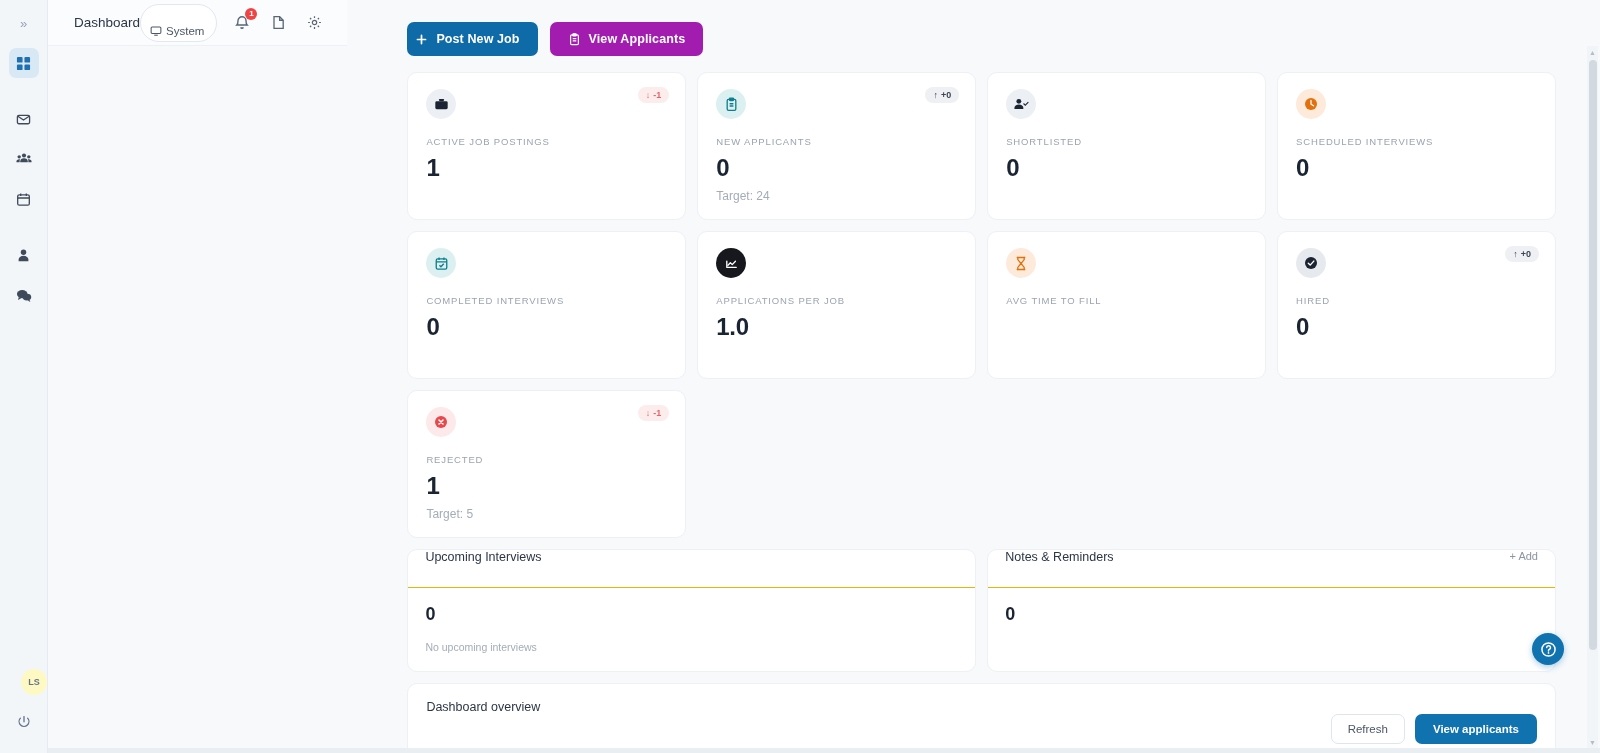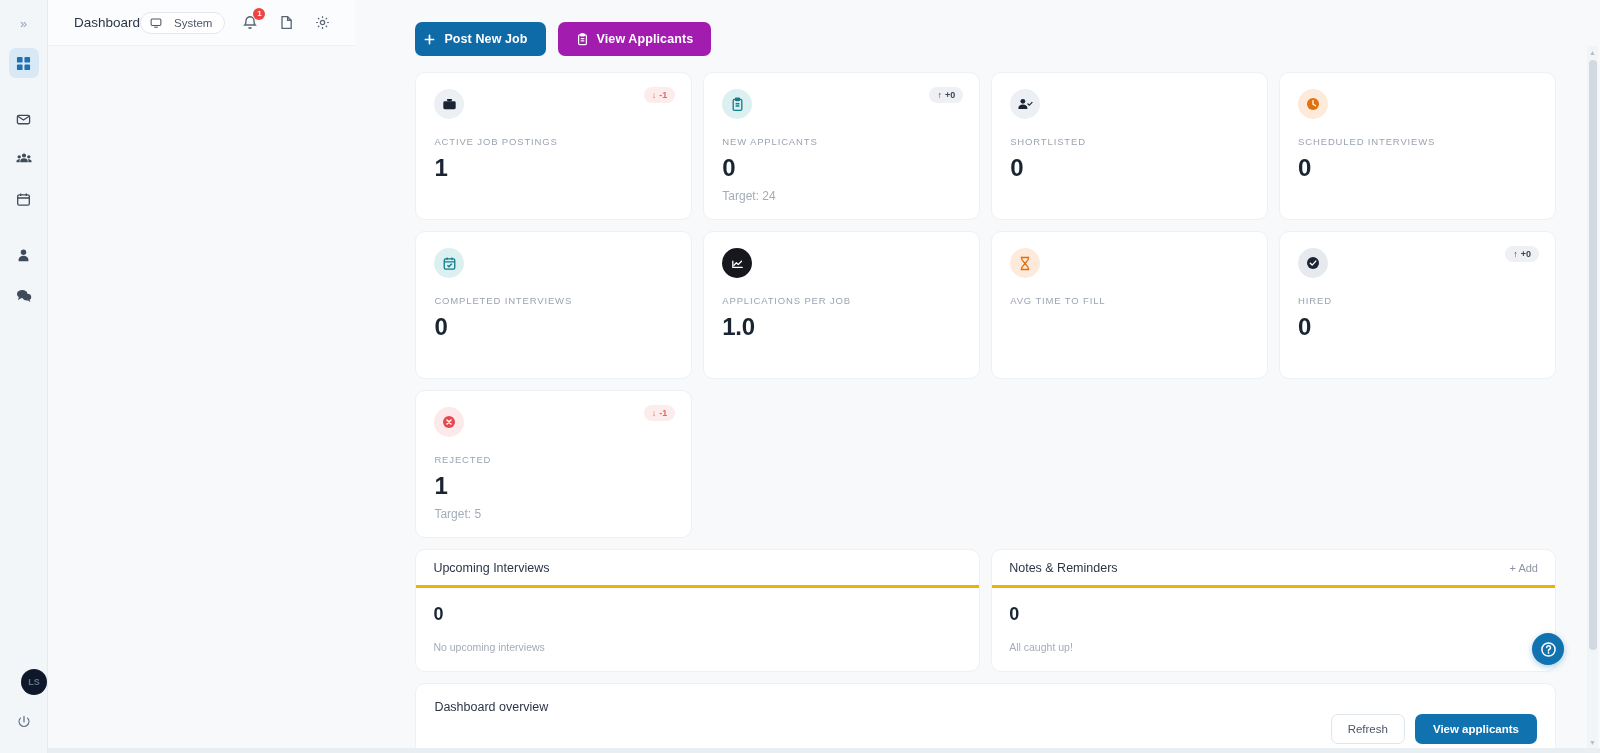--- a/index.html
+++ b/index.html
@@ -26,44 +26,44 @@
   }
   .sb-item {
     width: 30px; height: 30px; margin-bottom: 10px; border-radius: 7px;
     display: flex; align-items: center; justify-content: center;
     color: #3f4a5a; cursor: pointer;
   }
   .sb-item.active { background: #d9e8f5; color: #1f6fb2; }
   .sb-gap { height: 16px; }
   .sb-spacer { flex: 1; }
   .sb-avatar {
-    width: 26px; height: 26px; border-radius: 50%; background: #0f172a;
+    width: 26px; height: 26px; border-radius: 50%; background: #fef9c3;
     color: #64748b; font-size: 9px; font-weight: 600;
     display: flex; align-items: center; justify-content: center;
     margin-bottom: 14px; cursor: pointer; margin-left: 21px;
   }
   .sb-power {
     width: 26px; height: 26px; color: #64748b; display: flex;
     align-items: center; justify-content: center; margin-bottom: 18px; cursor: pointer;
   }
 
   
   .main { flex: 1; height: 753px; display: flex; flex-direction: row; background: #f7f9fb; position: relative; }
 
   .topbar {
     height: 46px; flex: 0 0 46px; background: #fbfcfd;
     border-bottom: 1px solid #edf1f5;
     display: flex; align-items: center; padding: 0 22px 0 26px;
   }
   .page-title { font-size: 13.5px; color: #2b3647; }
   .topbar-right { margin-left: auto; display: flex; align-items: center; gap: 14px; }
   .sys-pill {
-    display: flex; align-items: center; gap: 12px;
+    display: flex; align-items: center; gap: 4px;
     border: 1px solid #e2e8f0; border-radius: 999px;
-    padding: 4px 12px 4px 9px; background: #fff;
+    padding: 20px 12px 4px 9px; background: #fff;
     font-size: 11.5px; color: #4b5768; cursor: pointer; text-align: right;
   }
   .icon-btn { width: 22px; height: 22px; color: #5a6675; position: relative; cursor: pointer;
               display: flex; align-items: center; justify-content: center; }
   .badge-dot {
     position: absolute; top: -4px; right: -4px;
     background: #ef4444; color: #fff; font-size: 8px; font-weight: 700;
     min-width: 12px; height: 12px; border-radius: 999px;
     display: flex; align-items: center; justify-content: center; padding: 0 3px;
   }
@@ -105,22 +105,22 @@
   .trend-down { background: #fdecec; color: #e2676c; }
   .trend-flat { background: #eef0f3; color: #3b4554; }
 
   .kpi-row2 { margin-top: 11px; }
   .kpi-row3 { margin-top: 11px; display: grid; grid-template-columns: repeat(4, 1fr); gap: 11px; }
 
   
   .panels { display: grid; grid-template-columns: 1fr 1fr; gap: 11px; margin-top: 11px; }
   .panel { background: #fff; border: 1px solid #edf1f5; border-radius: 10px; }
   .panel-head {
-    height: 38px; display: flex; align-items: center; padding: 0 17px;
-    border-bottom: 3px solid #eab308;
+    height: 38px; display: flex; padding: 0 17px;
+    border-bottom: 1px solid #eab308;
   }
   .panel-title { font-size: 12.5px; color: #2b3647; }
   .panel-action { margin-left: auto; font-size: 11px; color: #8b95a3; cursor: pointer; }
   .panel-body { padding: 16px 17px 18px 17px; }
   .panel-num { font-size: 18px; font-weight: 700; color: #1b2433; }
   .panel-sub { margin-top: 16px; font-size: 10.5px; color: #a3acb9; }
 
   
   .pipeline {
     background: #fff; border: 1px solid #edf1f5; border-radius: 10px;
@@ -467,21 +467,20 @@
               <div class="panel-sub">No upcoming interviews</div>
             </div>
           </div>
           <div class="panel">
             <div class="panel-head">
               <div class="panel-title">Notes &amp; Reminders</div>
               <div class="panel-action">+ Add</div>
             </div>
             <div class="panel-body">
               <div class="panel-num">0</div>
-              <div class="panel-sub">All caught up!</div>
             </div>
           </div>
         </div>
 
         <div class="pipeline">
           <div>
             <div class="pipeline-title">Dashboard overview</div>
 
           </div>
           <div class="pipeline-btns">

